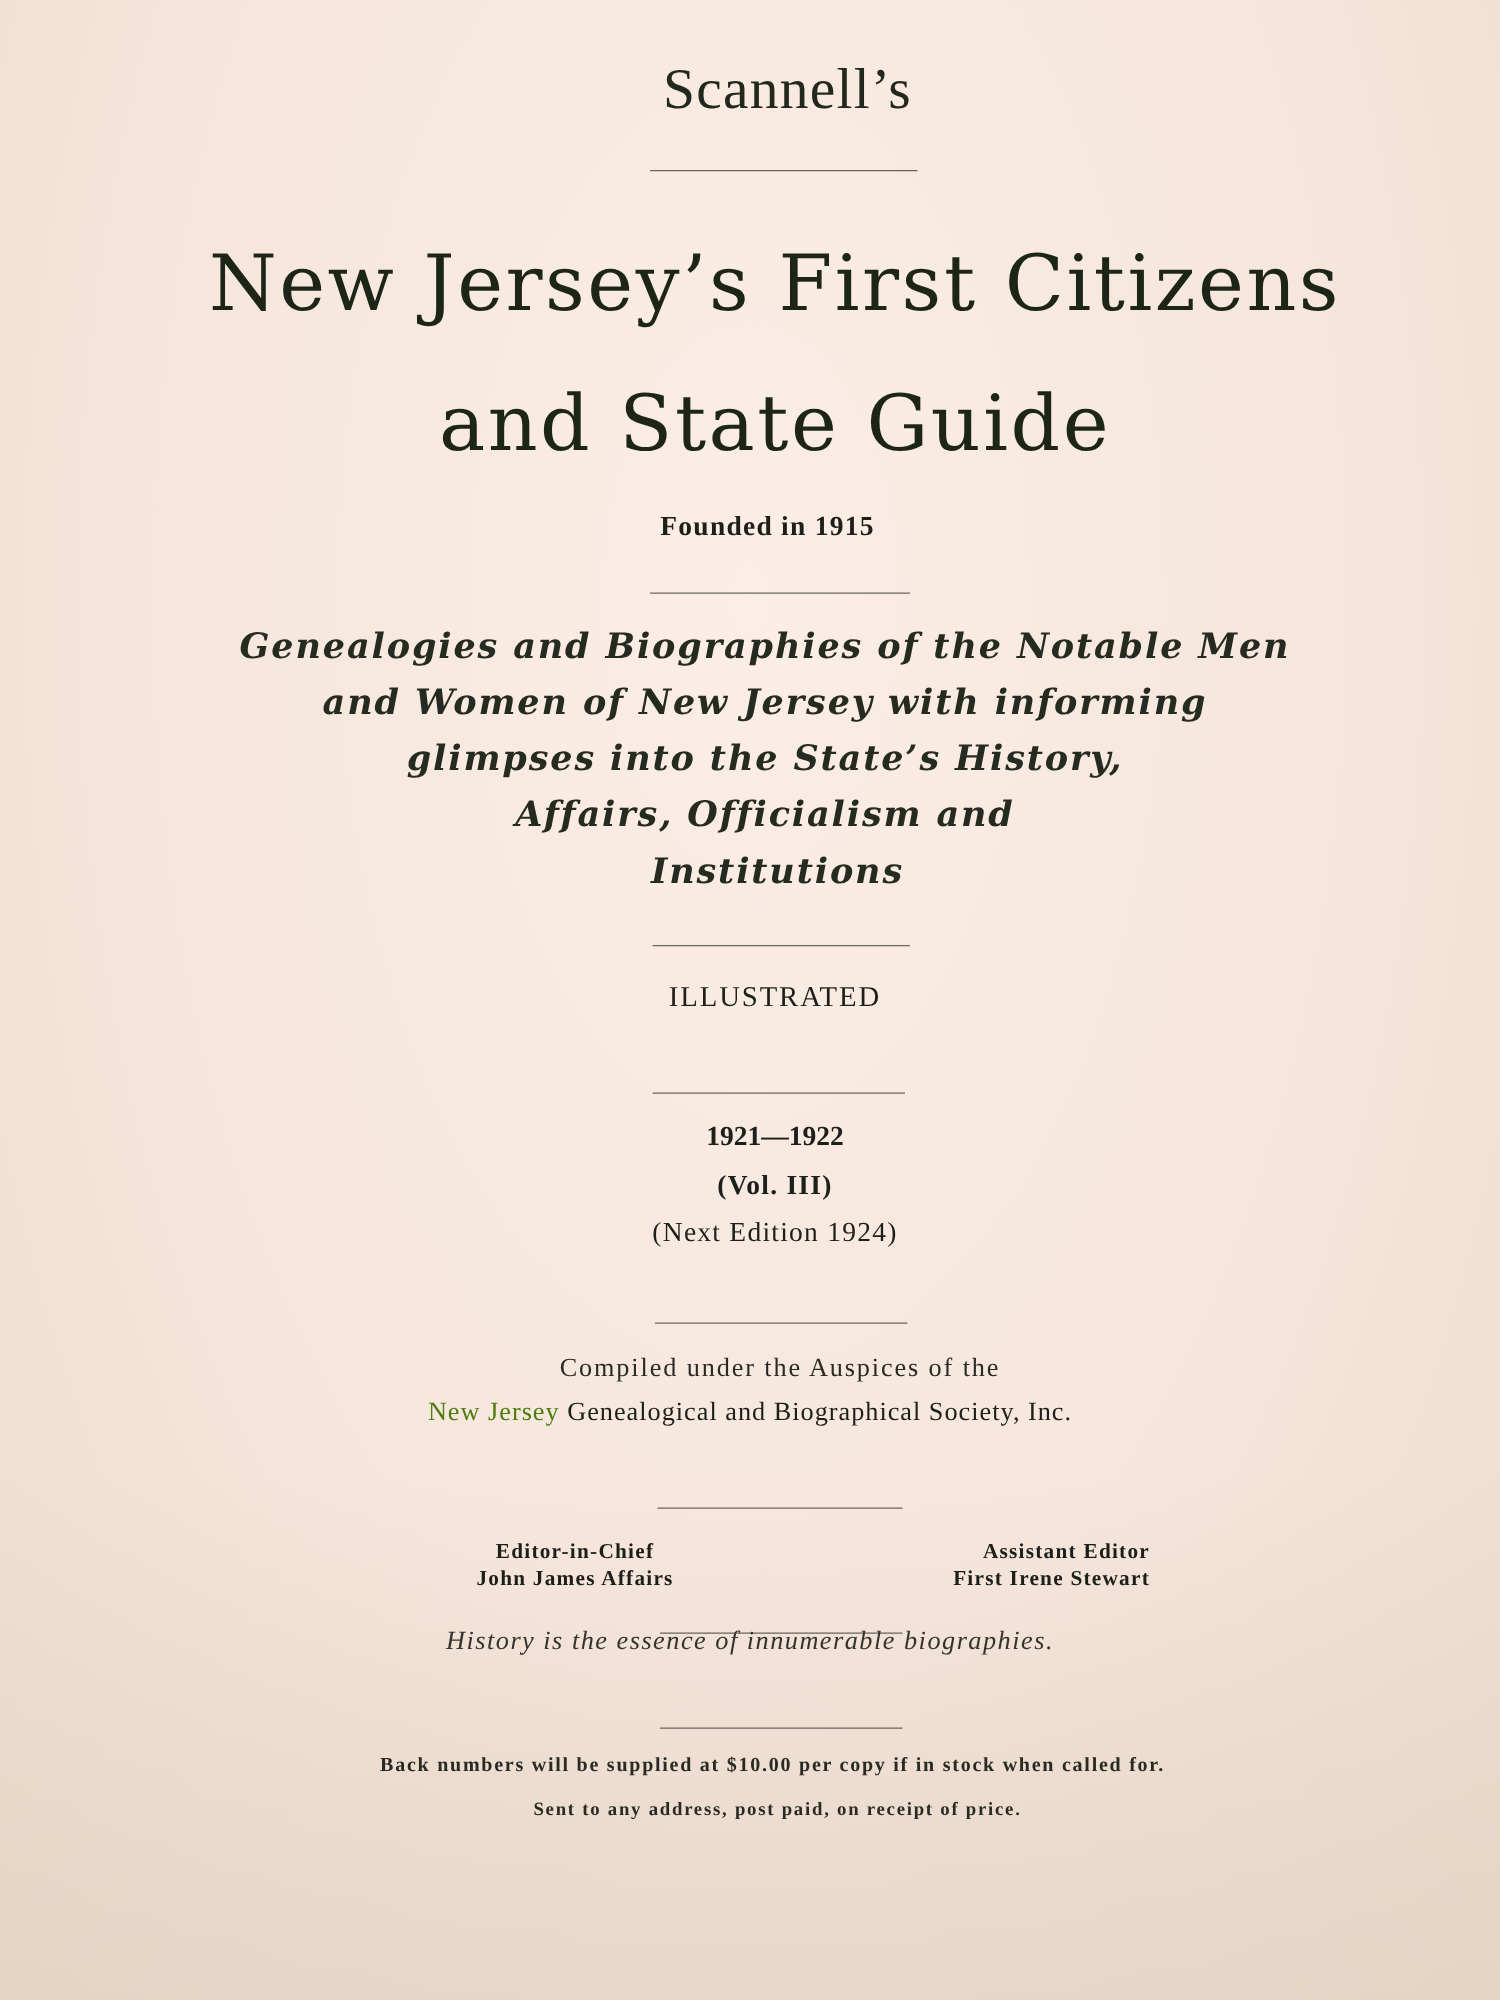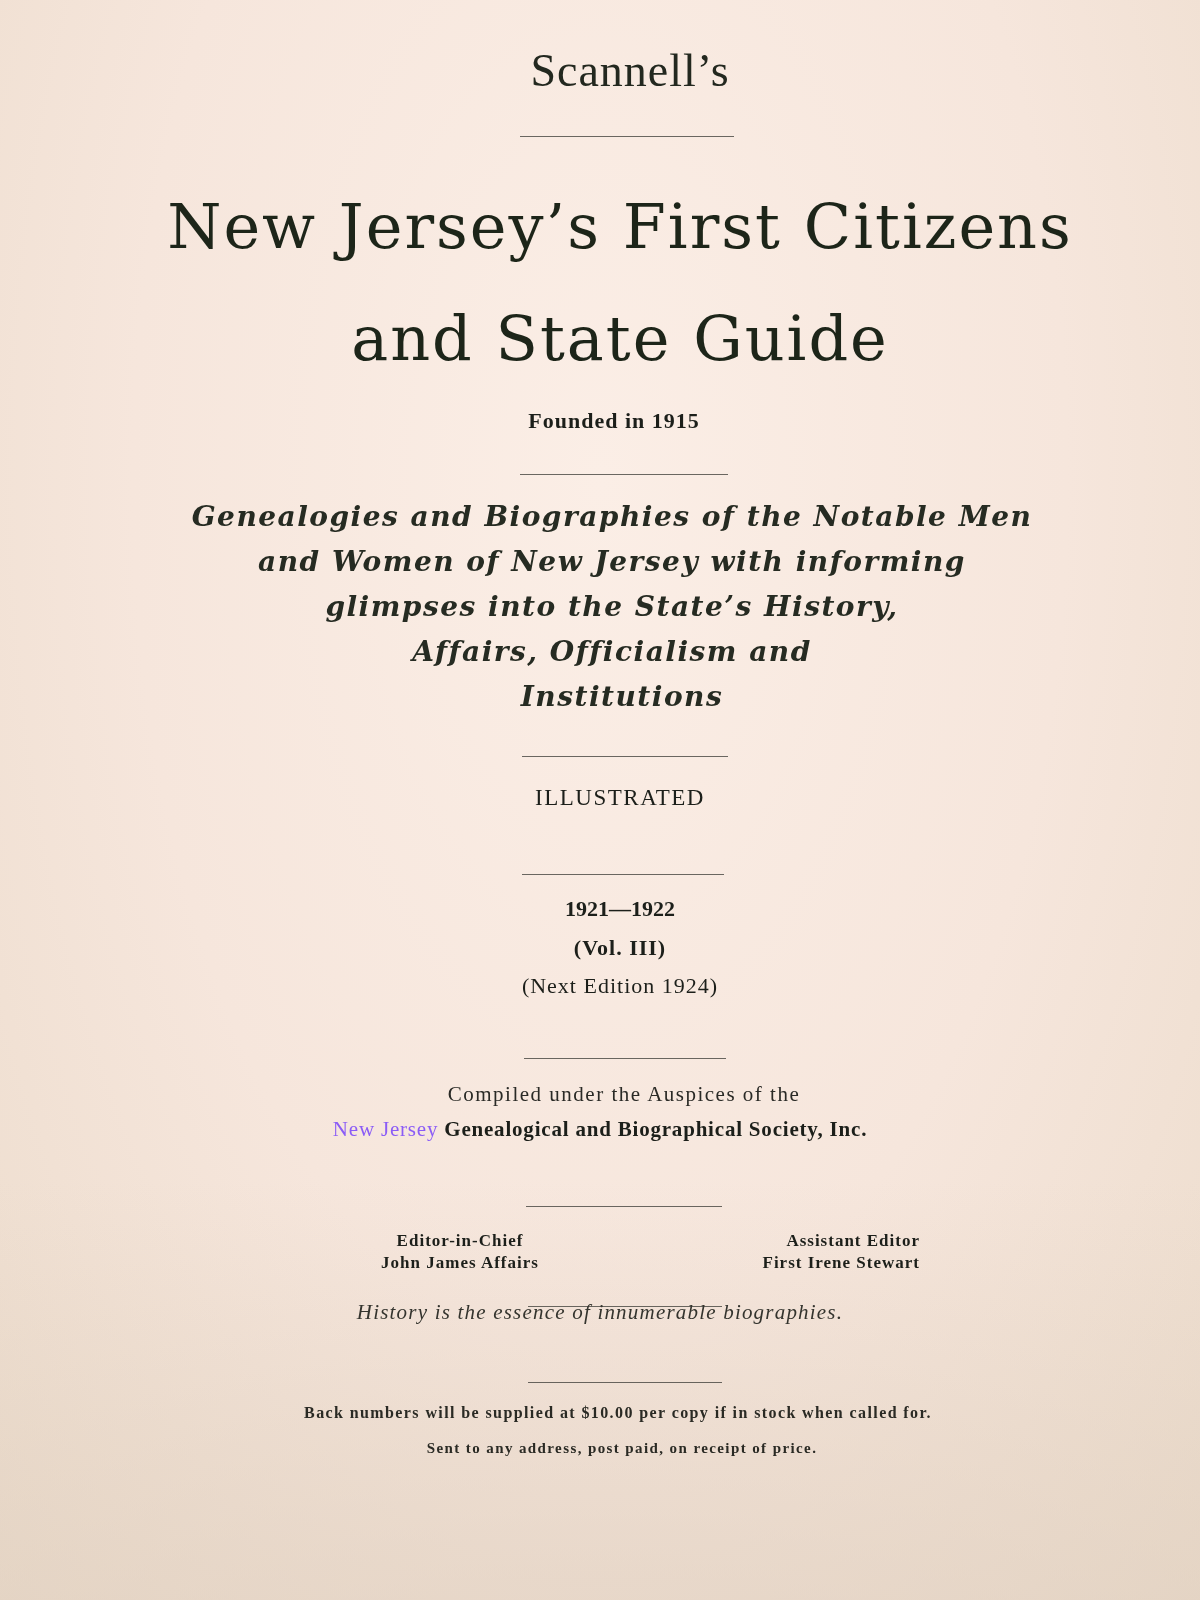--- a/index.html
+++ b/index.html
@@ -112,22 +112,22 @@
       letter-spacing: 1.5px;
       color: #2a2a26;
       left: 24px;
     }
     .society {
       top: 1117px;
       font-size: 21px;
       letter-spacing: 0.8px;
       left: 0px;
     }
-    .society .plain { font-weight: normal; color: #8b5cf6; }
-    .society .bold { font-weight: bold; }
+    .society .plain { font-weight: normal; color: #4d7c0f; }
+    .society .bold { font-weight: normal; }
     .editor {
       position: absolute;
       text-align: center;
       font-size: 17px;
       line-height: 22px;
       letter-spacing: 1px;
     }
     .editor .role { font-weight: bold; }
     .editor .name { font-weight: bold; }
     .motto {

